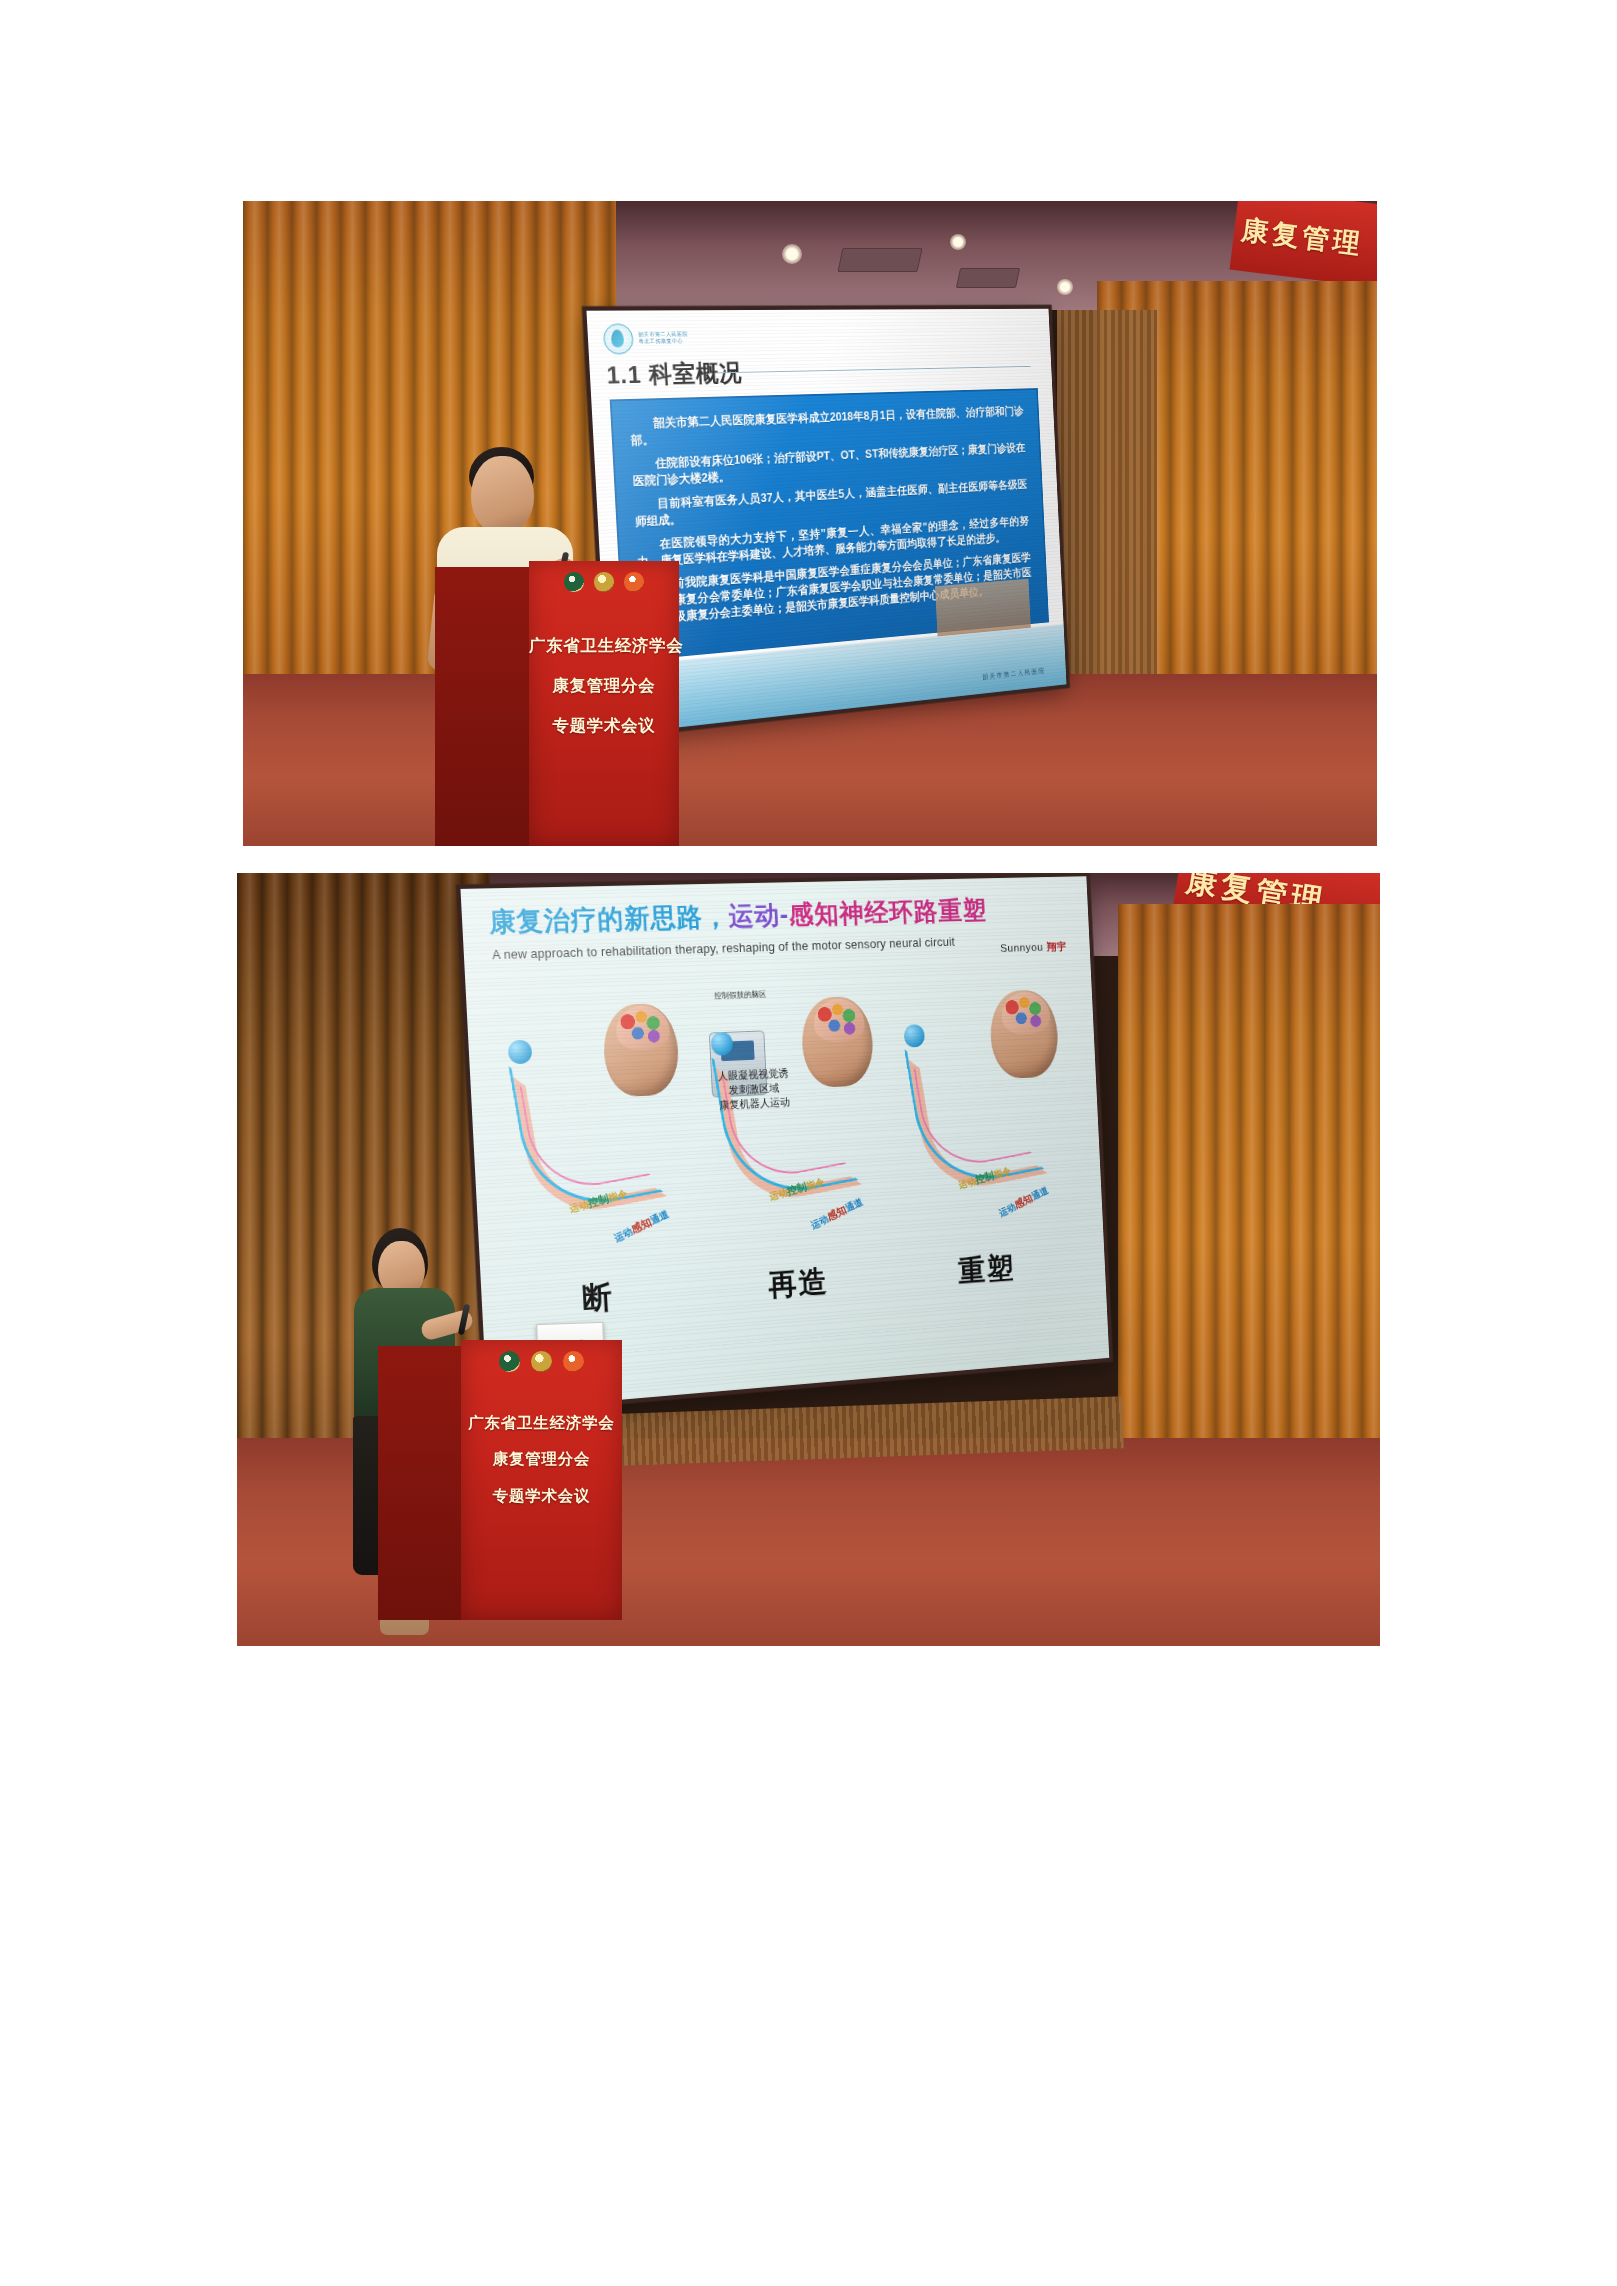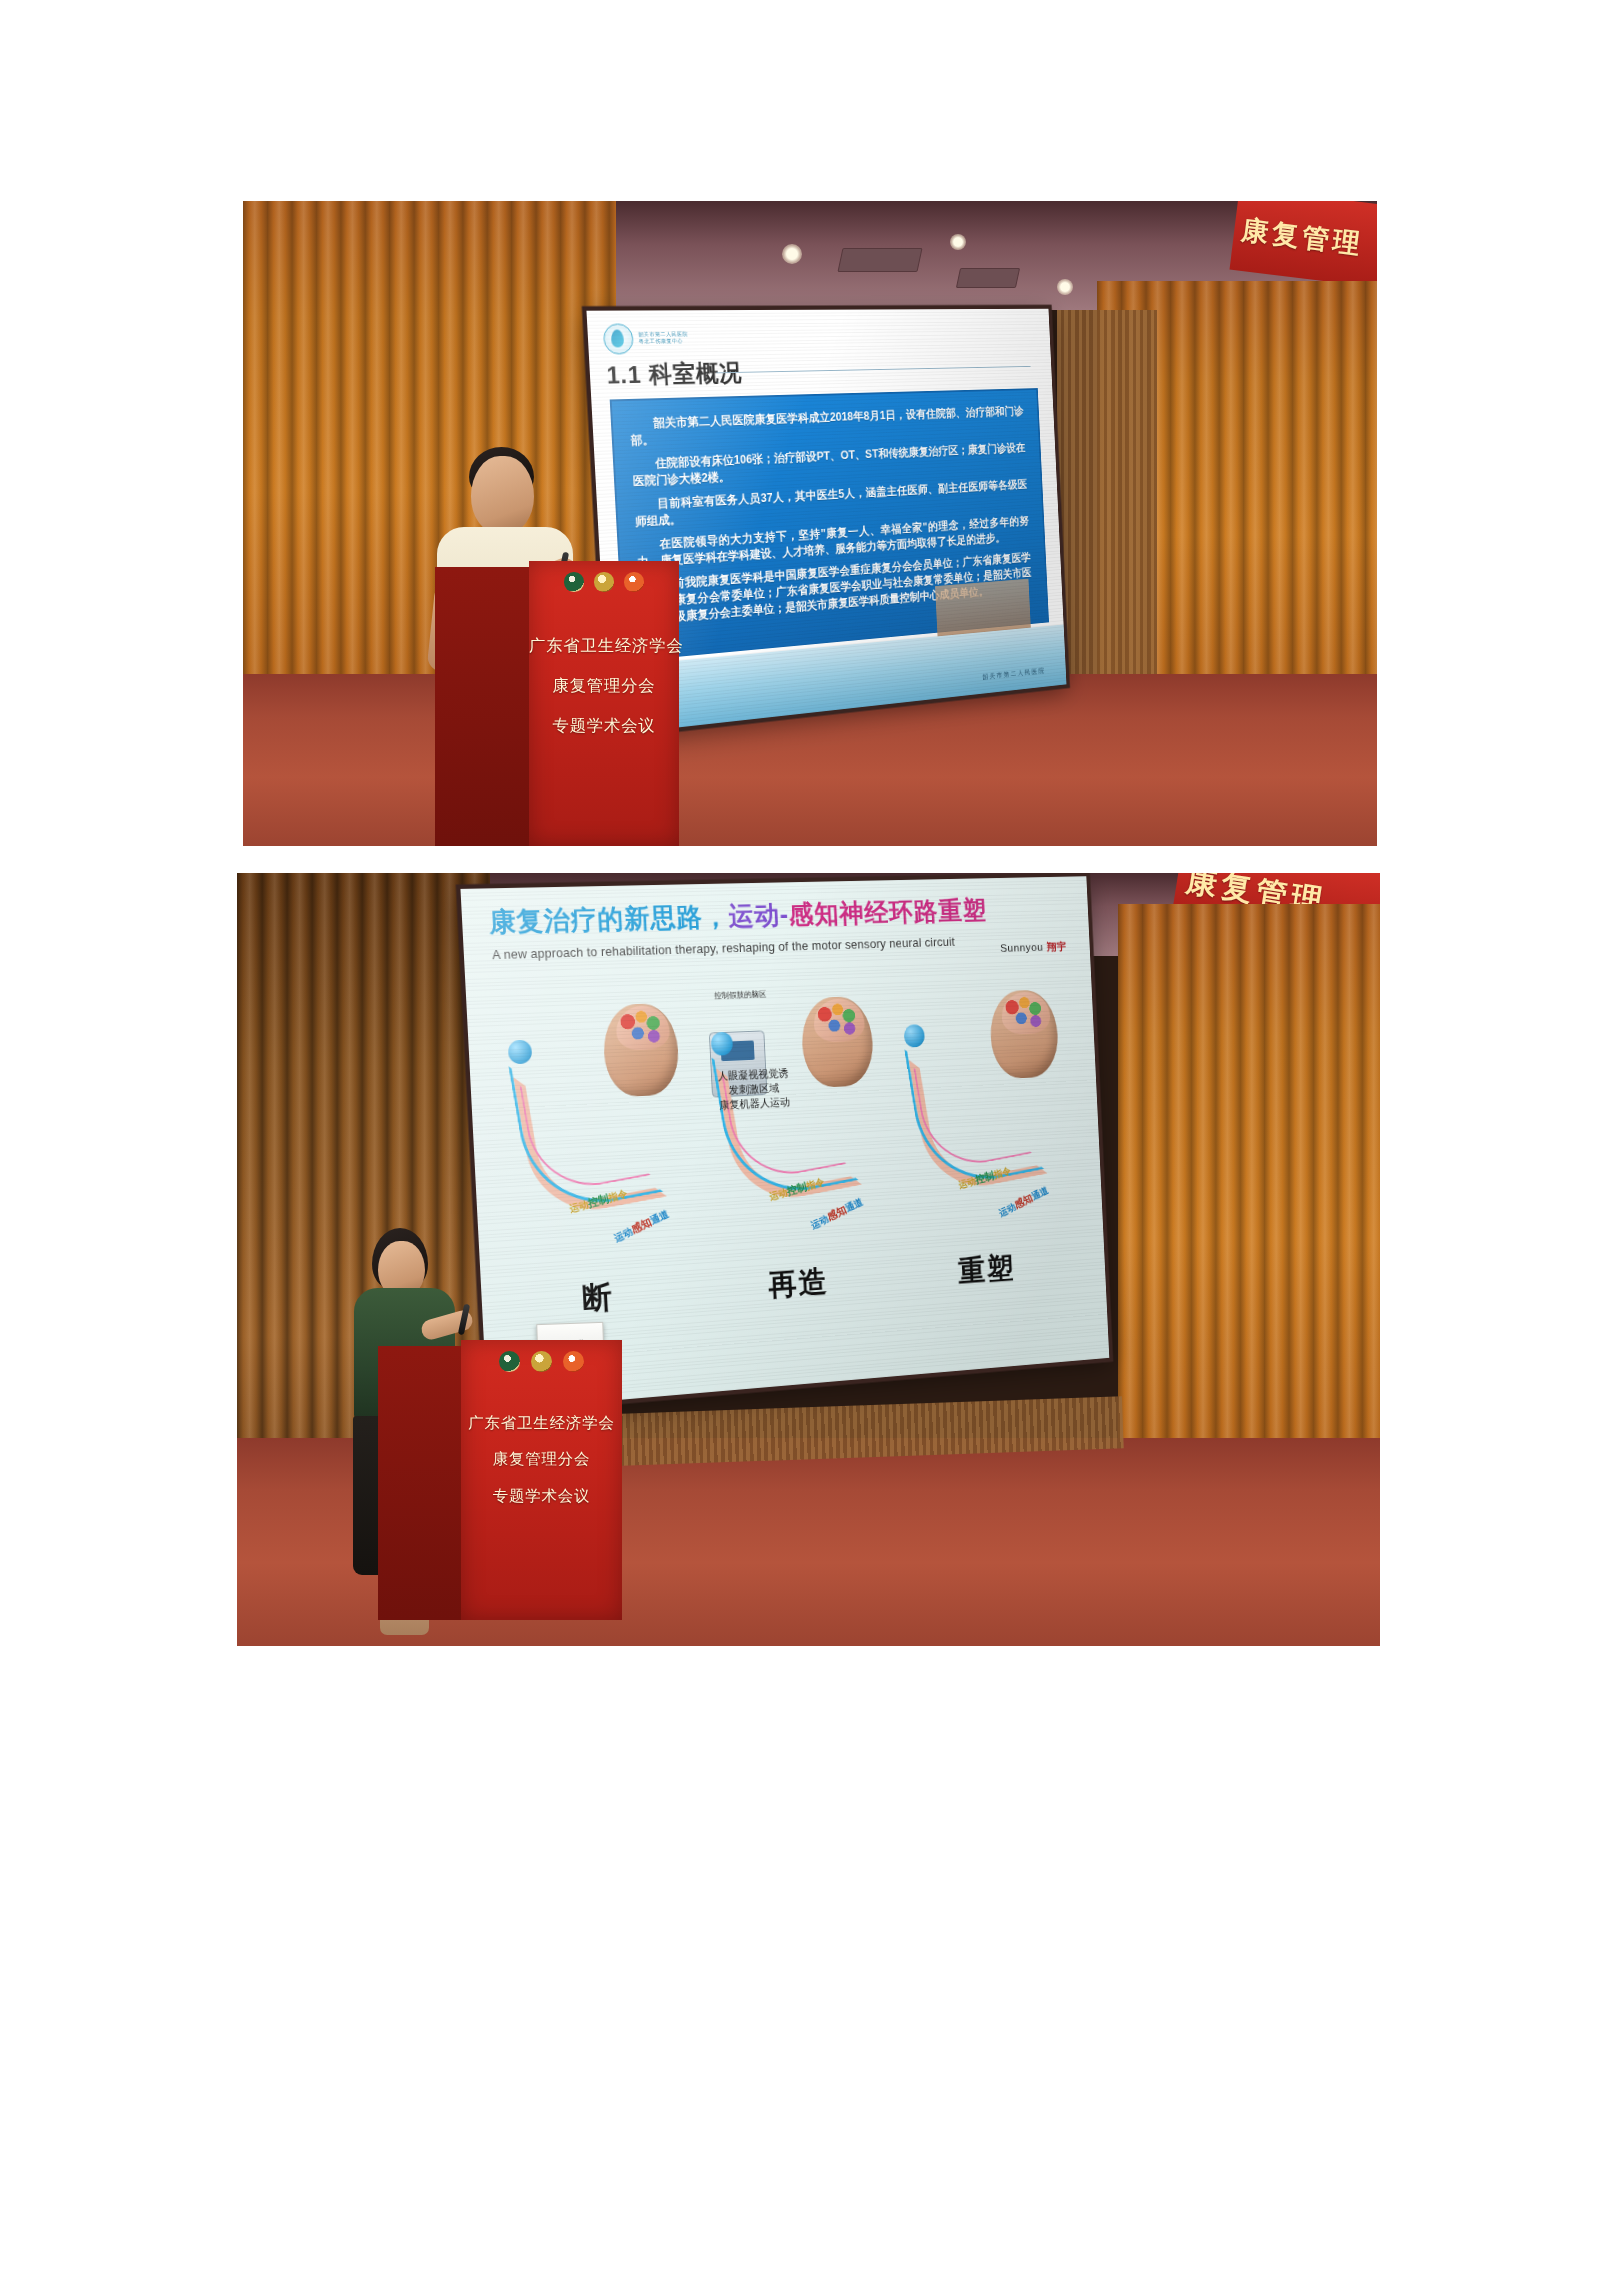--- a/index.html
+++ b/index.html
@@ -258,21 +258,21 @@
   .podium .emblems{
     position:absolute;left:0;right:0;top:4%;
     display:flex;justify-content:center;gap:7%;
   }
   .emblem{width:13%;padding-bottom:13%;border-radius:50%;position:relative;}
   .emblem.e1{background:radial-gradient(circle at 40% 35%,#f2efe0 0 18%,#20623a 19% 68%,#d8c98a 69%);}
   .emblem.e2{background:radial-gradient(circle at 40% 35%,#fff3c4 0 22%,#caa43a 23% 70%,#8e6d1c 71%);}
   .emblem.e3{background:radial-gradient(circle at 42% 36%,#fff 0 18%,#e8622a 19% 70%,#b33c12 71%);}
   .podium .line{
     position:absolute;left:0;right:0;text-align:center;
-    color:#fff8d8;font-weight:normal;
+    color:#fff8d8;font-weight:bold;
     text-shadow:0 0.9px 1.8px rgba(0,0,0,.4);
     letter-spacing:0.9px;white-space:nowrap;
   }
 
   
   .person{position:absolute;}
   .p-head{
     position:absolute;border-radius:46% 46% 44% 44%/52% 52% 48% 48%;
     background:linear-gradient(160deg,#e6bb97,#c9966f 70%,#a2714d);
   }

